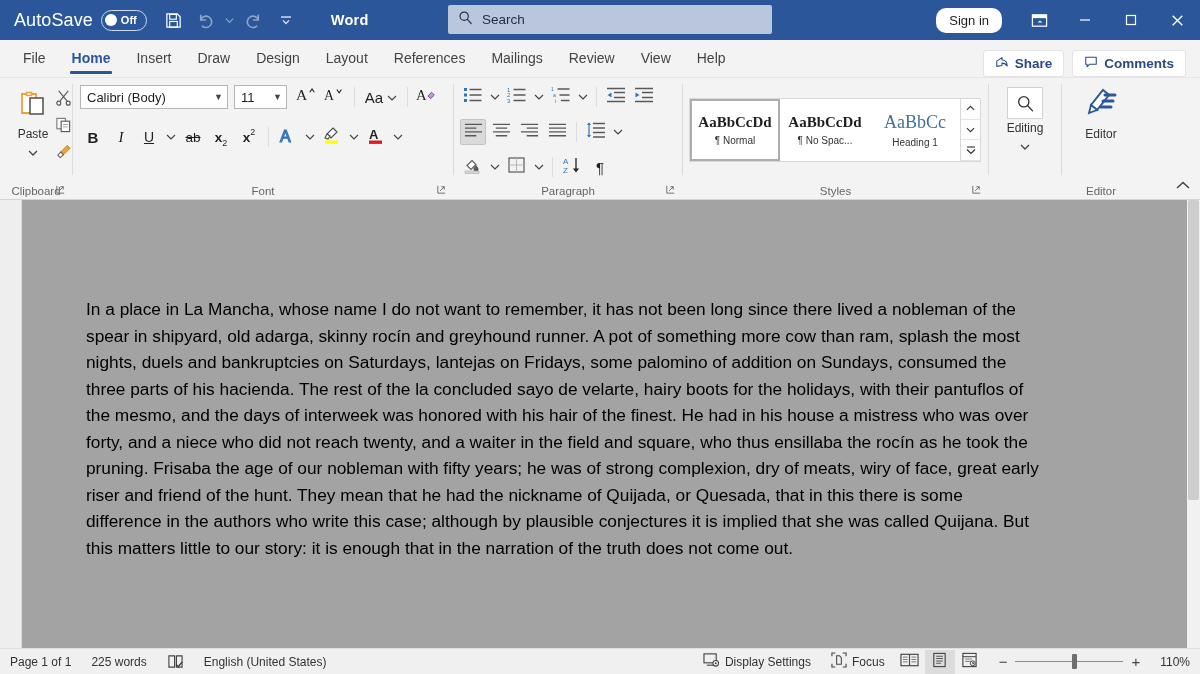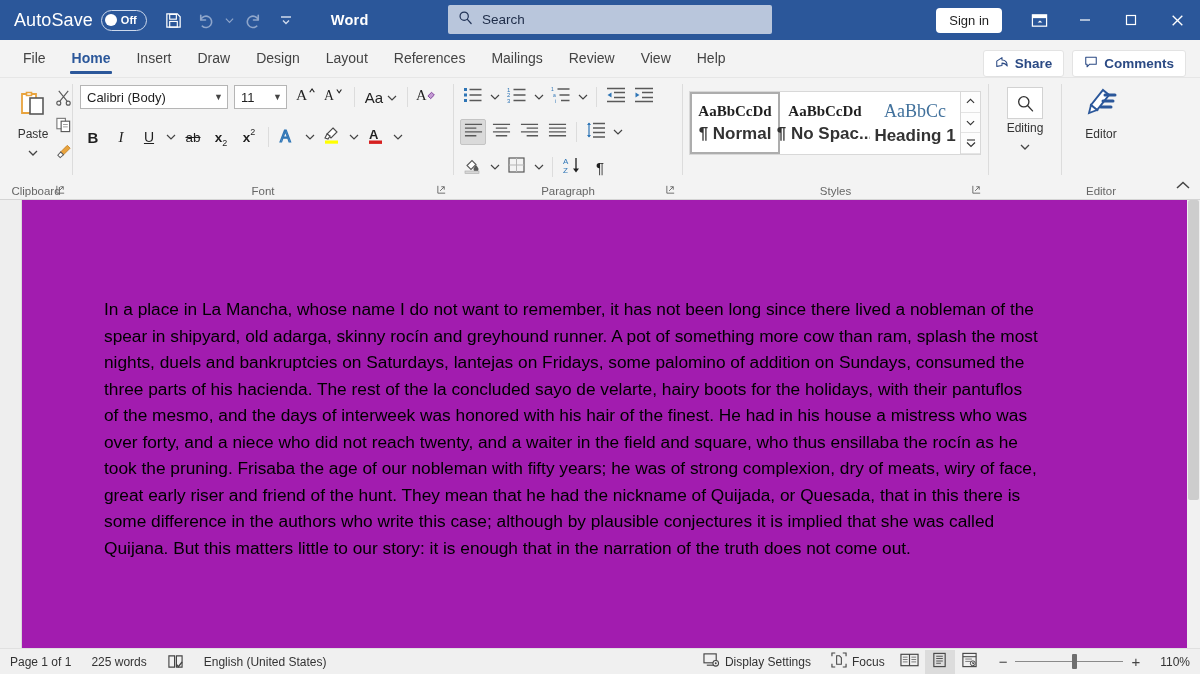--- a/index.html
+++ b/index.html
@@ -37,21 +37,21 @@
     background: #b9c6dc; border-radius: 2px; display: flex; align-items: center; padding: 0 10px; gap: 9px;
   }
   .search-box input {
     border: none; outline: none; background: transparent; font-size: 13.5px;
     color: #1c2a45; font-family: "Liberation Sans", sans-serif; width: 100%;
   }
   .search-box input::placeholder { color: #1d2b47; opacity: 1; }
   .tb-right { margin-left: auto; display: flex; align-items: center; height: 40px; }
   .signin-btn {
     background: #ffffff; color: #1f1f1f; font-size: 13px; padding: 4px 13px;
-    border-radius: 4px; margin-right: 14px; line-height: 17px; white-space: nowrap;
+    border-radius: 10px; margin-right: 14px; line-height: 17px; white-space: nowrap;
   }
   .tb-icon-btn {
     width: 46px; height: 40px; display: flex; align-items: center; justify-content: center;
   }
 
   
   .tabbar {
     height: 38px; background: #f3f3f3; display: flex; align-items: flex-end;
     flex: 0 0 38px; position: relative; border-bottom: 1px solid #e6e6e6;
   }
@@ -111,45 +111,45 @@
   .vsep { width: 1px; height: 20px; background: #dcdcdc; margin: 0 4px; }
   .tb-sm { font-size: 15px; color: #222; }
 
   
   .para-body { flex-direction: column; padding-top: 6px; gap: 5px; }
   .btn-sel { background: #dadada; border: 1px solid #c4c4c4; border-radius: 2px; }
 
   
   .styles-strip {
     display: flex; align-items: stretch; border: 1px solid #d8d8d8; background: #a3a3a3;
-    height: 64px; margin-top: 8px;
+    height: 64px; margin-top: 15px;
   }
   .style-item {
     width: 90px; display: flex; flex-direction: column; align-items: center;
     justify-content: center; gap: 4px; background: #fff; border: 1px solid transparent;
   }
   .style-item.sel { border: 2px solid #adadad; }
   .style-sample { font-size: 15px; color: #1f1f1f; font-family: "Liberation Serif", serif; font-weight: 600; }
   .style-sample.h1 { color: #41719c; font-size: 18px; font-weight: 400; }
-  .style-name { font-size: 17px; color: #333; white-space: nowrap; font-weight: bold; }
+  .style-name { font-size: 10px; color: #333; white-space: nowrap; }
   .style-scroll {
     width: 20px; display: flex; flex-direction: column; border-left: 1px solid #d8d8d8;
   }
   .style-scroll div {
     flex: 1; display: flex; align-items: center; justify-content: center;
     font-size: 9px; color: #333; border-bottom: 1px solid #e4e4e4; background: #fdfdfd;
   }
 
   
   .docarea {
     flex: 1; background: #e6e6e6; position: relative; overflow: hidden; display: flex;
   }
   .leftgutter { width: 22px; background: #eeeeee; border-right: 1px solid #d9d9d9; }
   .page {
-    flex: 1; background: #a21caf; padding: 96px 160px 0 82px; overflow: hidden;
+    flex: 1; background: #a3a3a3; padding: 96px 160px 0 64px; overflow: hidden;
   }
   .doctext {
     font-family: "Liberation Sans", sans-serif; font-size: 17.3px; line-height: 26.5px;
     color: #000000; text-align: left;
   }
   .vscroll {
     position: absolute; right: 0; top: 0; width: 13px; height: 100%; background: #f1f1f1;
   }
   .vscroll .thumb { position: absolute; top: 0; left: 1px; width: 11px; height: 300px; background: #cdcdcd; border-radius: 2px; }
 

